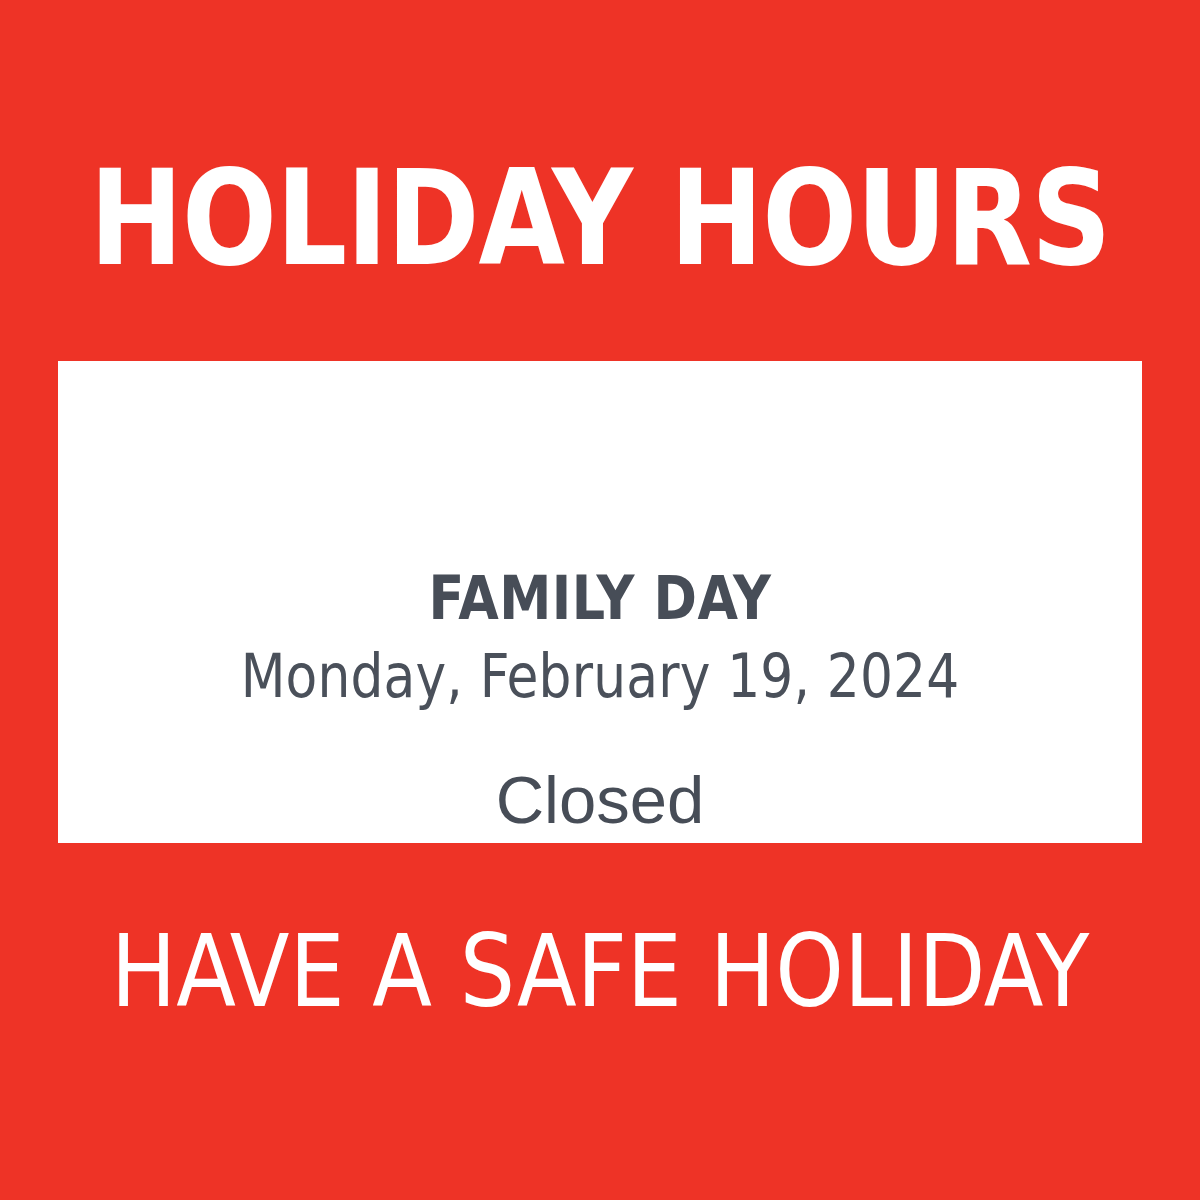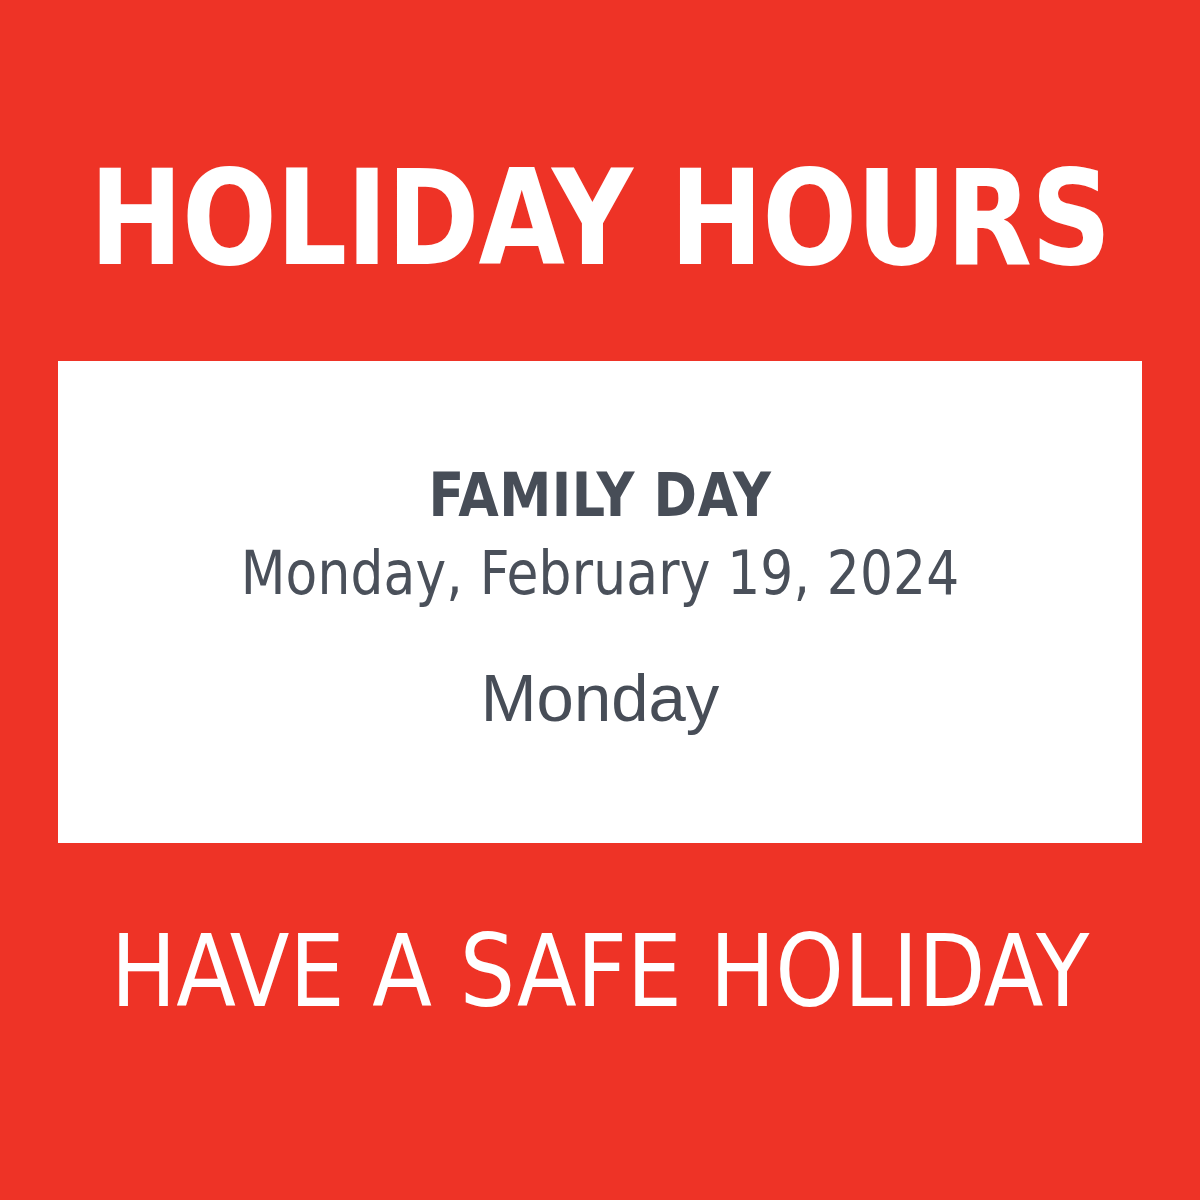--- a/index.html
+++ b/index.html
@@ -49,21 +49,21 @@
   .detail-card {
     position: absolute;
     left: 58px;
     top: 361px;
     width: 1084px;
     height: 482px;
     background: #ffffff;
     display: flex;
     flex-direction: column;
     align-items: center;
-    justify-content: center;
+    justify-content: flex-end;
   }
 
   .card-inner {
     width: 100%;
     text-align: center;
     padding-bottom: 6px;
   }
 
   .holiday-name {
     color: #474d57;
@@ -121,19 +121,19 @@
 <body>
 
 <div class="notice-poster">
 
   <h1 class="poster-headline">HOLIDAY HOURS</h1>
 
   <div class="detail-card">
     <div class="card-inner">
       <div class="holiday-name">FAMILY DAY</div>
       <div class="holiday-date">Monday, February 19, 2024</div>
-      <div class="holiday-status">Monday</div>
+      <div class="holiday-status">Closed</div>
     </div>
   </div>
 
   <div class="poster-footer">HAVE A SAFE HOLIDAY</div>
 
 </div>
 
 </body></html>

